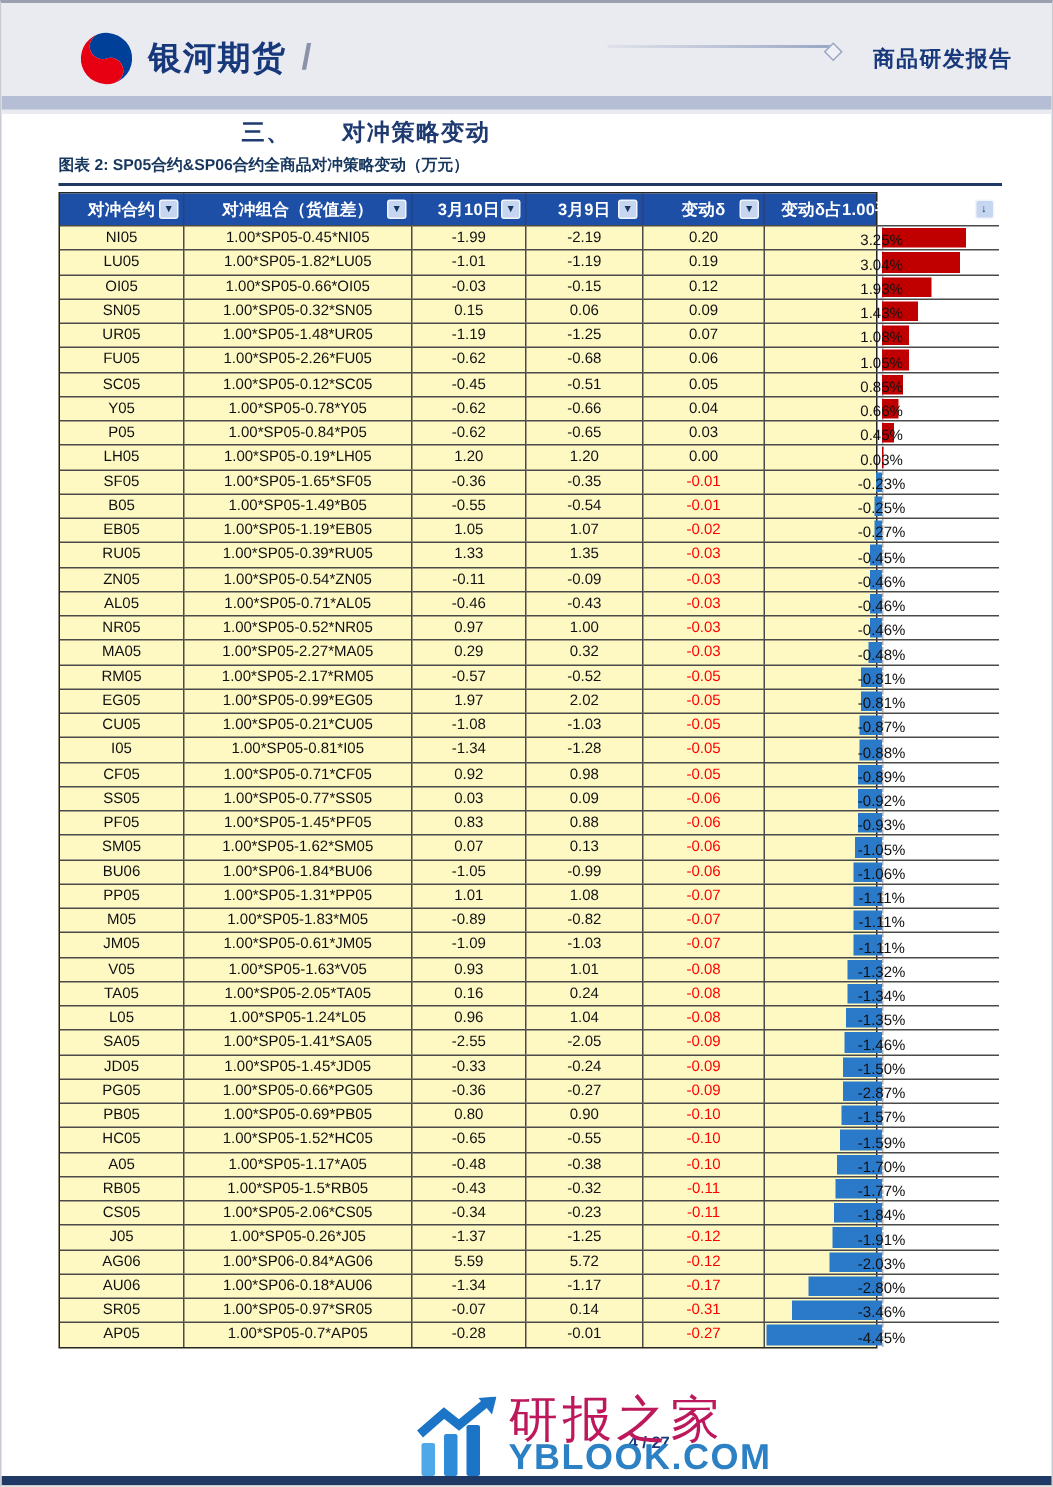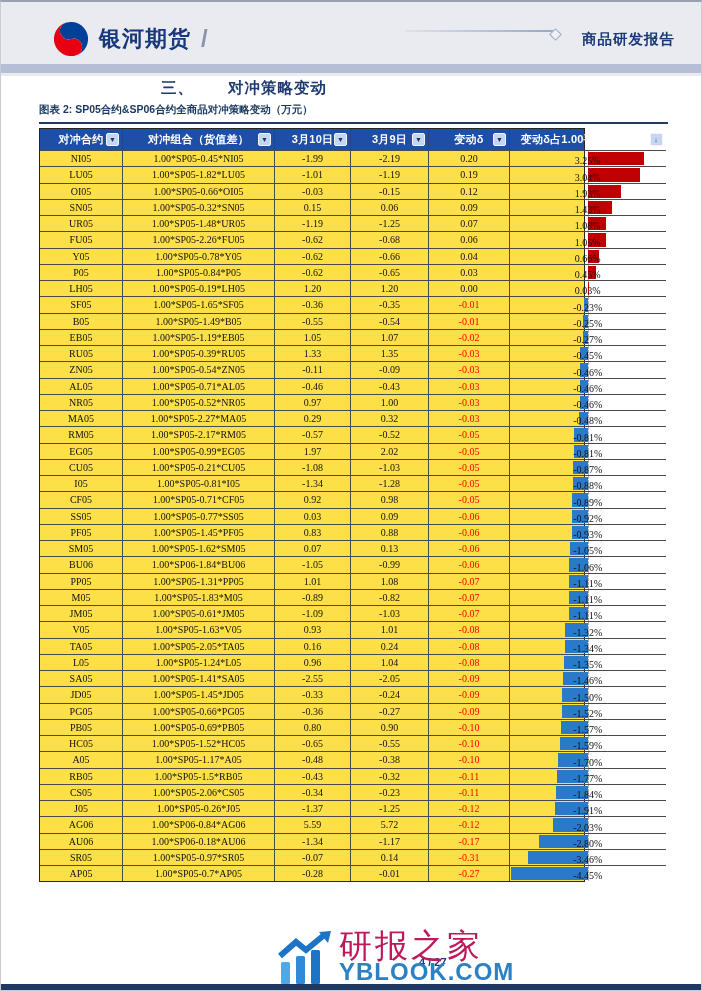--- a/index.html
+++ b/index.html
@@ -20,26 +20,26 @@
   .deco-line { width:150px; height:2px; background:linear-gradient(to right,#dfe2ea,#9aa6c4); }
   .deco-diamond { width:9px; height:9px; border:1.5px solid #9aa6c4; background:#eef0f5; transform:rotate(45deg); margin-left:-4px; }
   .report-type { margin-left:22px; font-size:14.5px; font-weight:bold; color:#17387a; letter-spacing:1px; }
   
   .section-title { position:absolute; left:160px; top:76px; display:flex; font-size:15.5px; font-weight:bold; color:#1e3a70; letter-spacing:1px; }
   .section-title .gap { width:34px; }
   
   .fig-caption { position:absolute; left:38px; top:101px; font-size:10.5px; font-weight:bold; color:#17375e; }
   .caption-rule { position:absolute; left:38px; top:120px; width:629px; height:2px; background:#1f3864; }
   
-  .tbl { position:absolute; left:38px; top:126px; width:546px; border:1.5px solid #262626; background:#fde047; }
+  .tbl { position:absolute; left:38px; top:126px; width:546px; border:1.5px solid #262626; background:#fef9c3; }
   .thead { display:grid; grid-template-columns:83px 152px 76px 78px 81px 155.5px; height:21px; background:#1c4fa5; }
   .th { position:relative; display:flex; align-items:center; justify-content:center; color:#ffffff; font-weight:bold; font-size:11px; border-right:1px solid #27427e; letter-spacing:0.2px; }
   .th:last-child { border-right:none; }
   .filter-btn { position:absolute; right:3px; top:4px; width:13px; height:13px; background:#c7d6f0; border:1px solid #f0f4fb; border-radius:2px; color:#17375e; font-size:7px; line-height:11px; text-align:center; cursor:pointer; }
-  .tbody { display:block;font-family:Liberation Serif, serif; }
+  .tbody { display:block; }
   .tr { display:grid; grid-template-columns:83px 152px 76px 78px 81px 155.5px; height:16.25px; }
   .td { border-right:1px solid #4a4a4a; border-top:1px solid #4a4a4a; font-size:10px; color:#111111; display:flex; align-items:center; justify-content:center; white-space:nowrap; overflow:hidden; }
   .td:last-child { border-right:none;align-items:flex-end; }
   .td.neg { color:#ff0000; }
   .td.pct { position:relative; justify-content:center; }
   .axis { position:absolute; left:50%; top:0; bottom:0; width:0; border-left:1px dashed #b0b0b0; }
   .bar { position:absolute; top:1px; bottom:1px; }
   .bar.pos { left:50%; background:#c00000; }
   .bar.negb { right:50%; background:#2b7ac9; }
   .pct-text { position:relative; z-index:2; font-size:10px; color:#111; }
@@ -173,20 +173,32 @@
         <div class="td c3">-0.62</div>
         <div class="td c4">-0.68</div>
         <div class="td c5">0.06</div>
         <div class="td pct">
           <span class="axis"></span>
           <span class="bar pos" style="width: 11.6667%; background: rgb(192, 0, 0);"></span>
           <span class="pct-text">1.05%</span>
         </div>
       </div>
       <div class="tr">
+        <div class="td c1">SC05</div>
+        <div class="td c2">1.00*SP05-0.12*SC05</div>
+        <div class="td c3">-0.45</div>
+        <div class="td c4">-0.51</div>
+        <div class="td c5">0.05</div>
+        <div class="td pct">
+          <span class="axis"></span>
+          <span class="bar pos" style="width: 9.44444%; background: rgb(192, 0, 0);"></span>
+          <span class="pct-text">0.85%</span>
+        </div>
+      </div>
+      <div class="tr">
         <div class="td c1">Y05</div>
         <div class="td c2">1.00*SP05-0.78*Y05</div>
         <div class="td c3">-0.62</div>
         <div class="td c4">-0.66</div>
         <div class="td c5">0.04</div>
         <div class="td pct">
           <span class="axis"></span>
           <span class="bar pos" style="width: 7.33333%; background: rgb(192, 0, 0);"></span>
           <span class="pct-text">0.66%</span>
         </div>
@@ -517,21 +529,21 @@
       </div>
       <div class="tr">
         <div class="td c1">PG05</div>
         <div class="td c2">1.00*SP05-0.66*PG05</div>
         <div class="td c3">-0.36</div>
         <div class="td c4">-0.27</div>
         <div class="td c5 neg">-0.09</div>
         <div class="td pct">
           <span class="axis"></span>
           <span class="bar negb" style="width: 16.8889%; background: rgb(43, 122, 201);"></span>
-          <span class="pct-text">-1.52%</span>
+          <span class="pct-text">-2.87%</span>
         </div>
       </div>
       <div class="tr">
         <div class="td c1">PB05</div>
         <div class="td c2">1.00*SP05-0.69*PB05</div>
         <div class="td c3">0.80</div>
         <div class="td c4">0.90</div>
         <div class="td c5 neg">-0.10</div>
         <div class="td pct">
           <span class="axis"></span>

